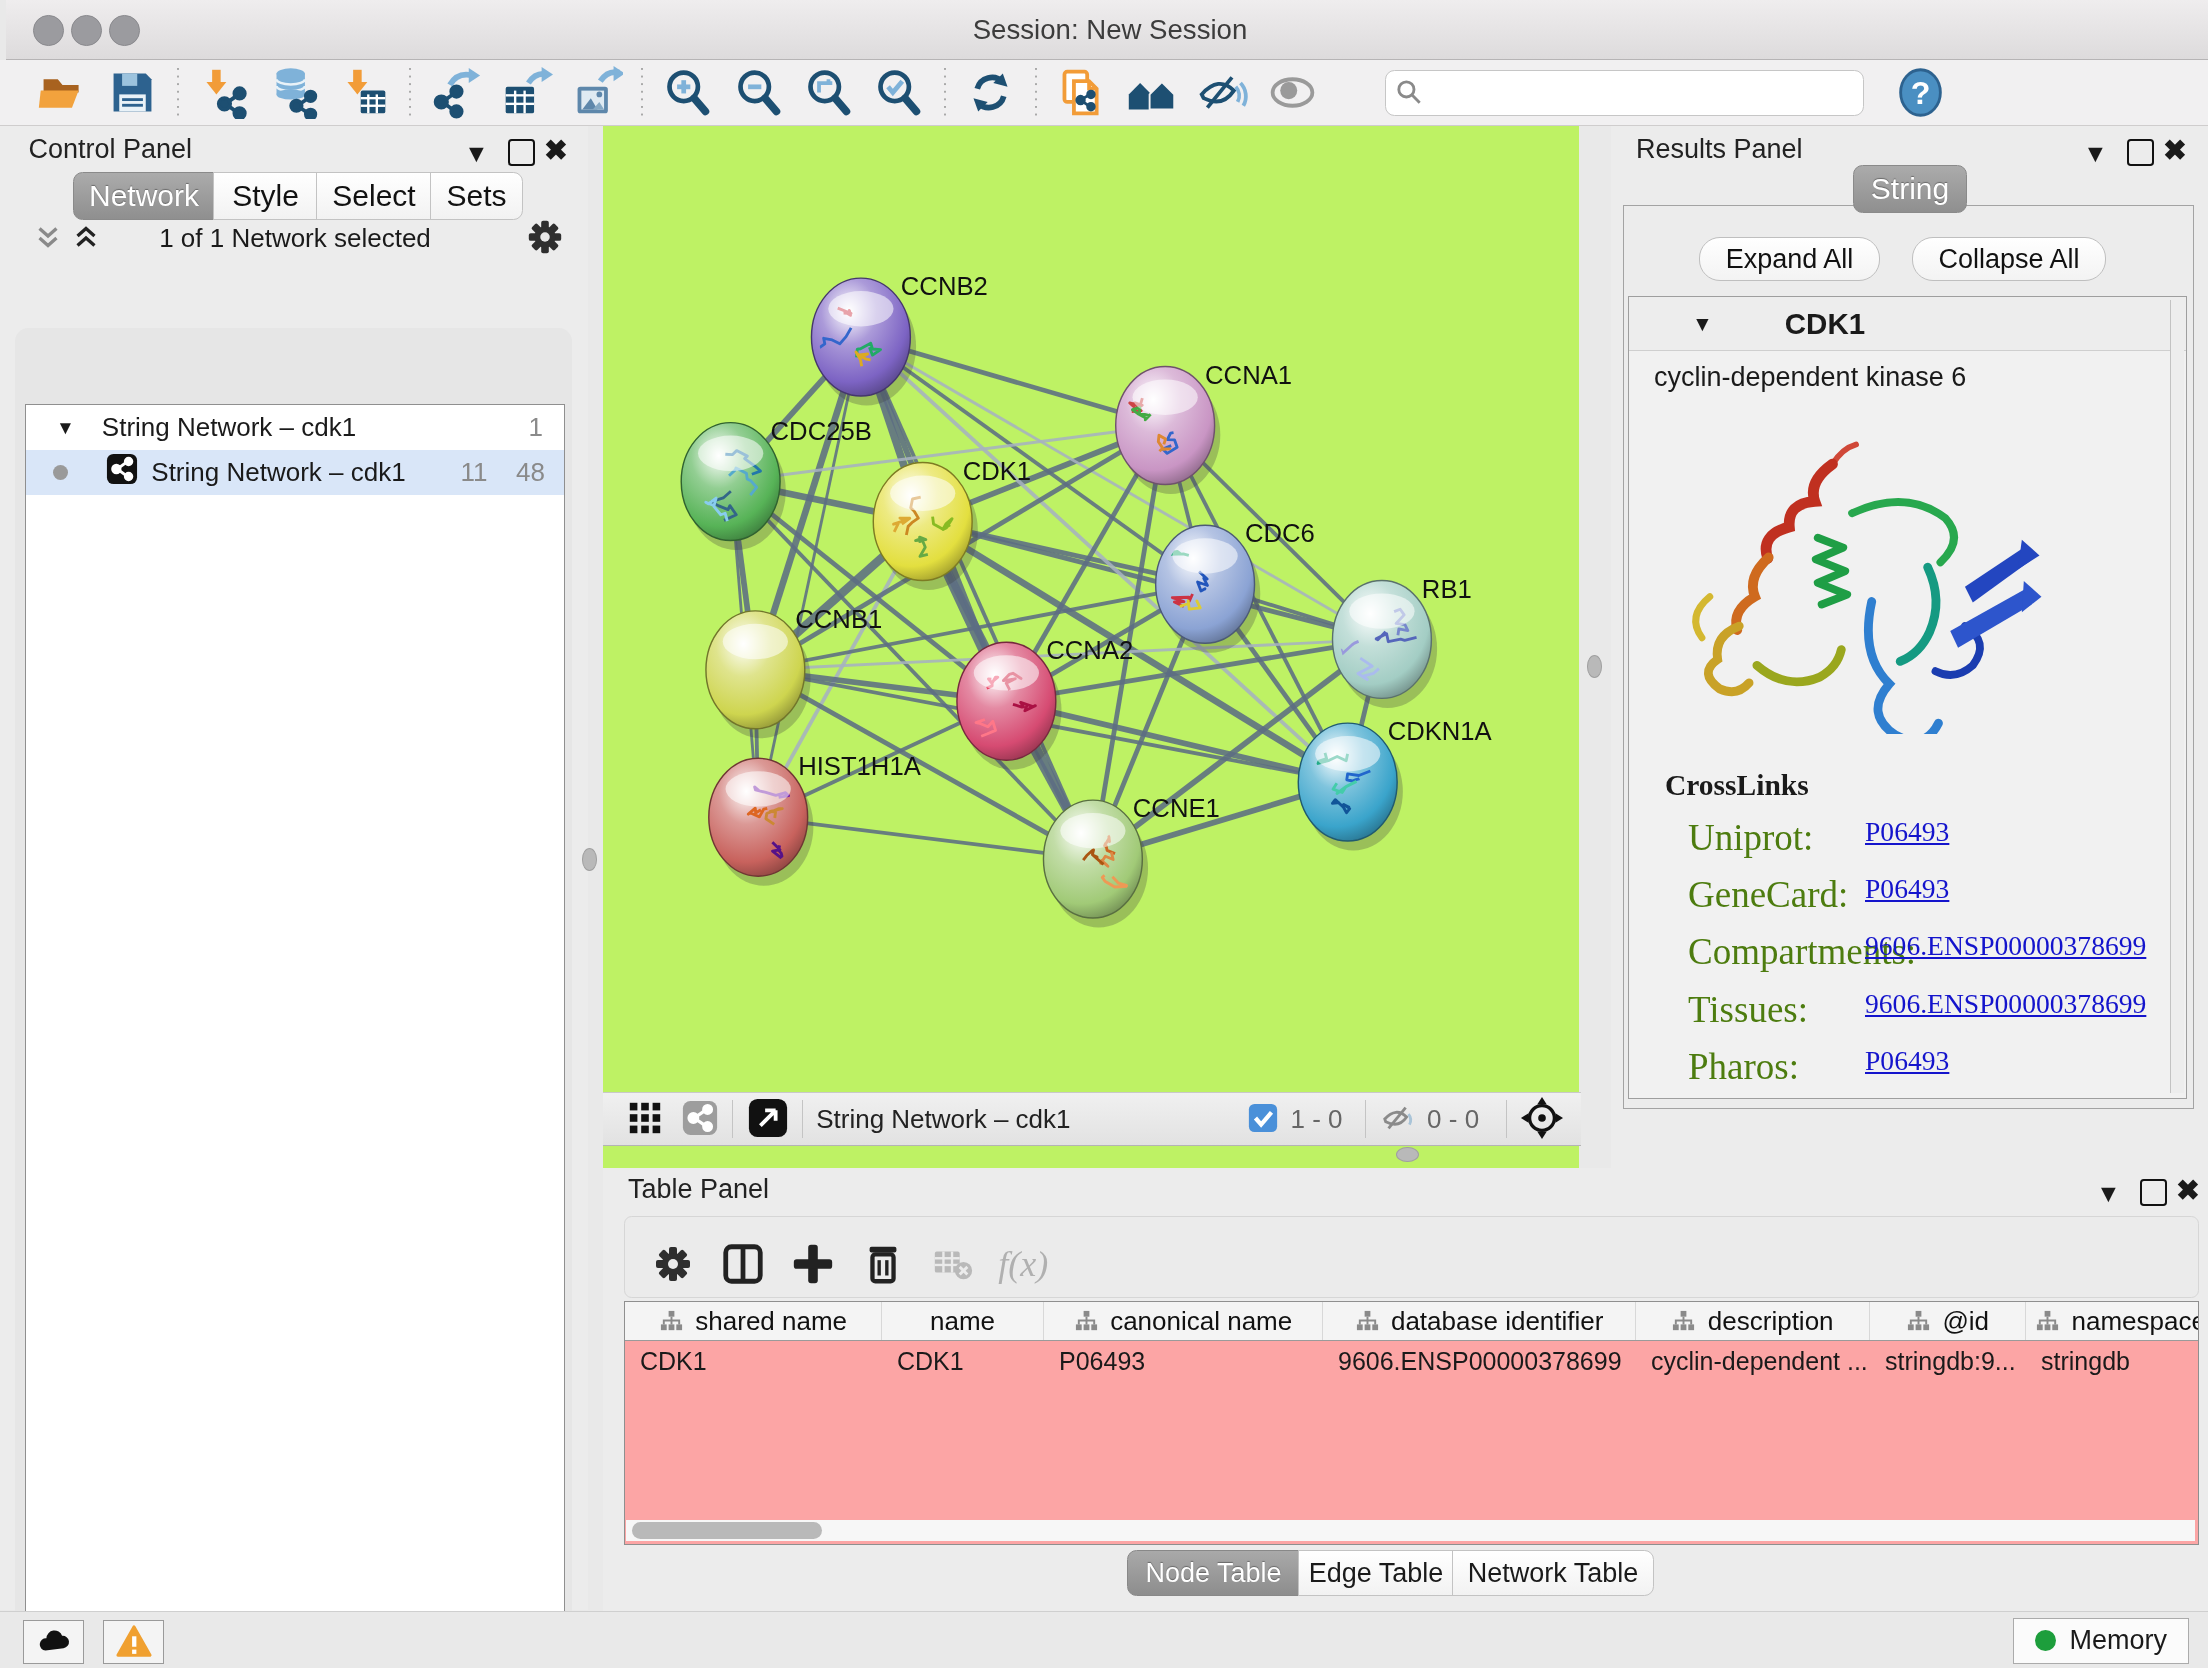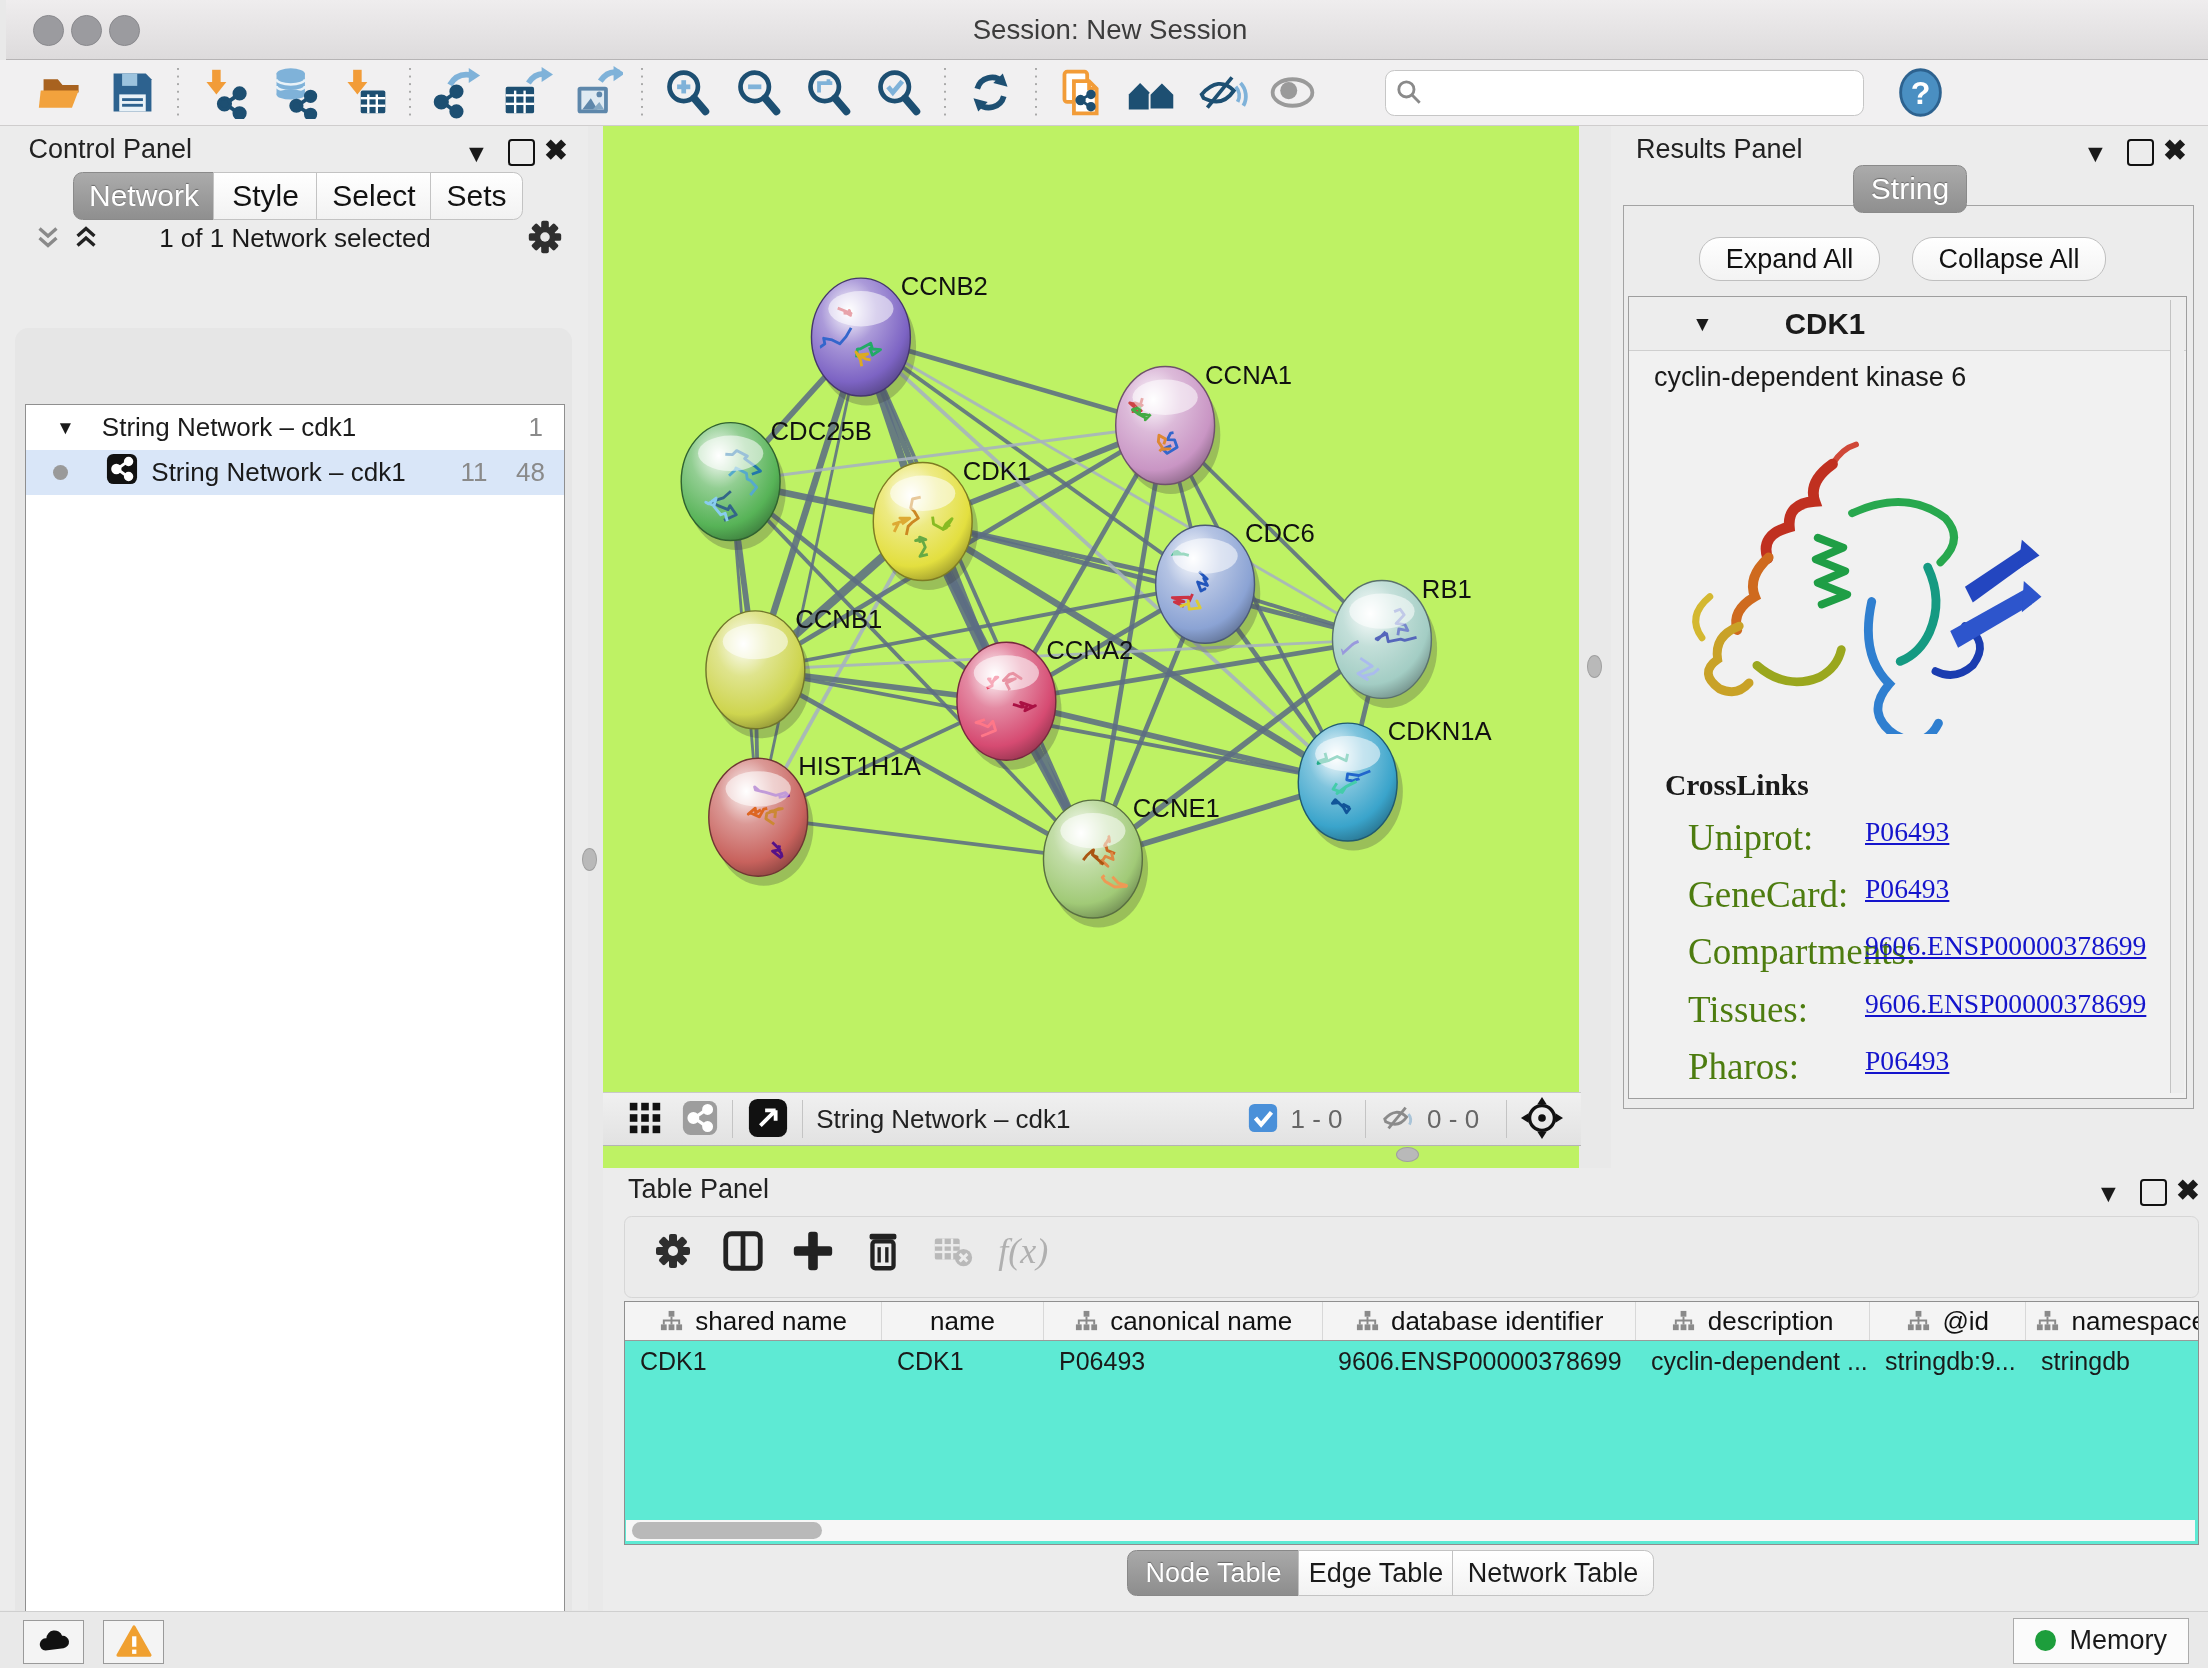--- a/index.html
+++ b/index.html
@@ -45,23 +45,23 @@
   
   .rp-box{left:1623px;top:205px;width:569px;height:902px;background:#ececec;border:1.9px solid #a3a3a3;}
   .rp-btn{height:42px;border:1.9px solid #bfbfbf;border-radius:21px;background:linear-gradient(#ffffff,#f3f3f3);
     font-size:27px;display:flex;align-items:center;justify-content:center;color:#111;}
   .rp-inner{left:1628px;top:296px;width:557px;height:801px;background:#f1f1f1;border:1.9px solid #9e9e9e;}
   .serif{font-family:"Liberation Serif",serif;}
   .xlink{color:#1414cc;text-decoration:underline;font-family:"Liberation Serif",serif;font-size:27.6px;}
   .xlabel{font-family:"Liberation Serif",serif;font-size:37px;color:#4d7c0f;}
   
   .tp-toolbox{left:624px;top:1216px;width:1573px;height:80px;background:#ebebeb;border:1px solid #d6d6d6;
-    border-radius:7.6px;display:flex;align-items:flex-start;}
+    border-radius:7.6px;display:flex;align-items:flex-end;}
   .tp-tbtn{width:70px;height:67px;display:flex;align-items:center;justify-content:center;}
-  .table-wrap{left:624px;top:1301px;width:1573px;height:242px;background:#5eead4;border:1.9px solid #8f8f8f;overflow:hidden;}
+  .table-wrap{left:624px;top:1301px;width:1573px;height:242px;background:#fca5a5;border:1.9px solid #8f8f8f;overflow:hidden;}
   .thead{display:flex;height:38px;background:#f4f4f4;border-bottom:1.9px solid #9a9a9a;}
   .th{display:flex;align-items:center;justify-content:center;font-size:26px;color:#111;
       border-right:1px solid #d8d8d8;box-sizing:border-box;gap:11.4px;flex:0 0 auto;}
   .trow{display:flex;height:40px;}
   .td{display:flex;align-items:center;font-size:25px;padding-left:15px;box-sizing:border-box;flex:0 0 auto;}
   .hscroll{left:626px;top:1520px;width:1569px;height:21px;background:#f7f7f7;}
   .hthumb{left:632px;top:1522px;width:190px;height:17px;background:#b9b9b9;border-radius:8.6px;}
   .bot-tab{height:44px;display:flex;align-items:center;justify-content:center;font-size:27px;
     border:1px solid #c3c3c3;background:linear-gradient(#ffffff,#f2f2f2);}
   .bot-tab.active{background:linear-gradient(#a9a9a9,#8d8d8d);color:#fff;border-color:#888;

